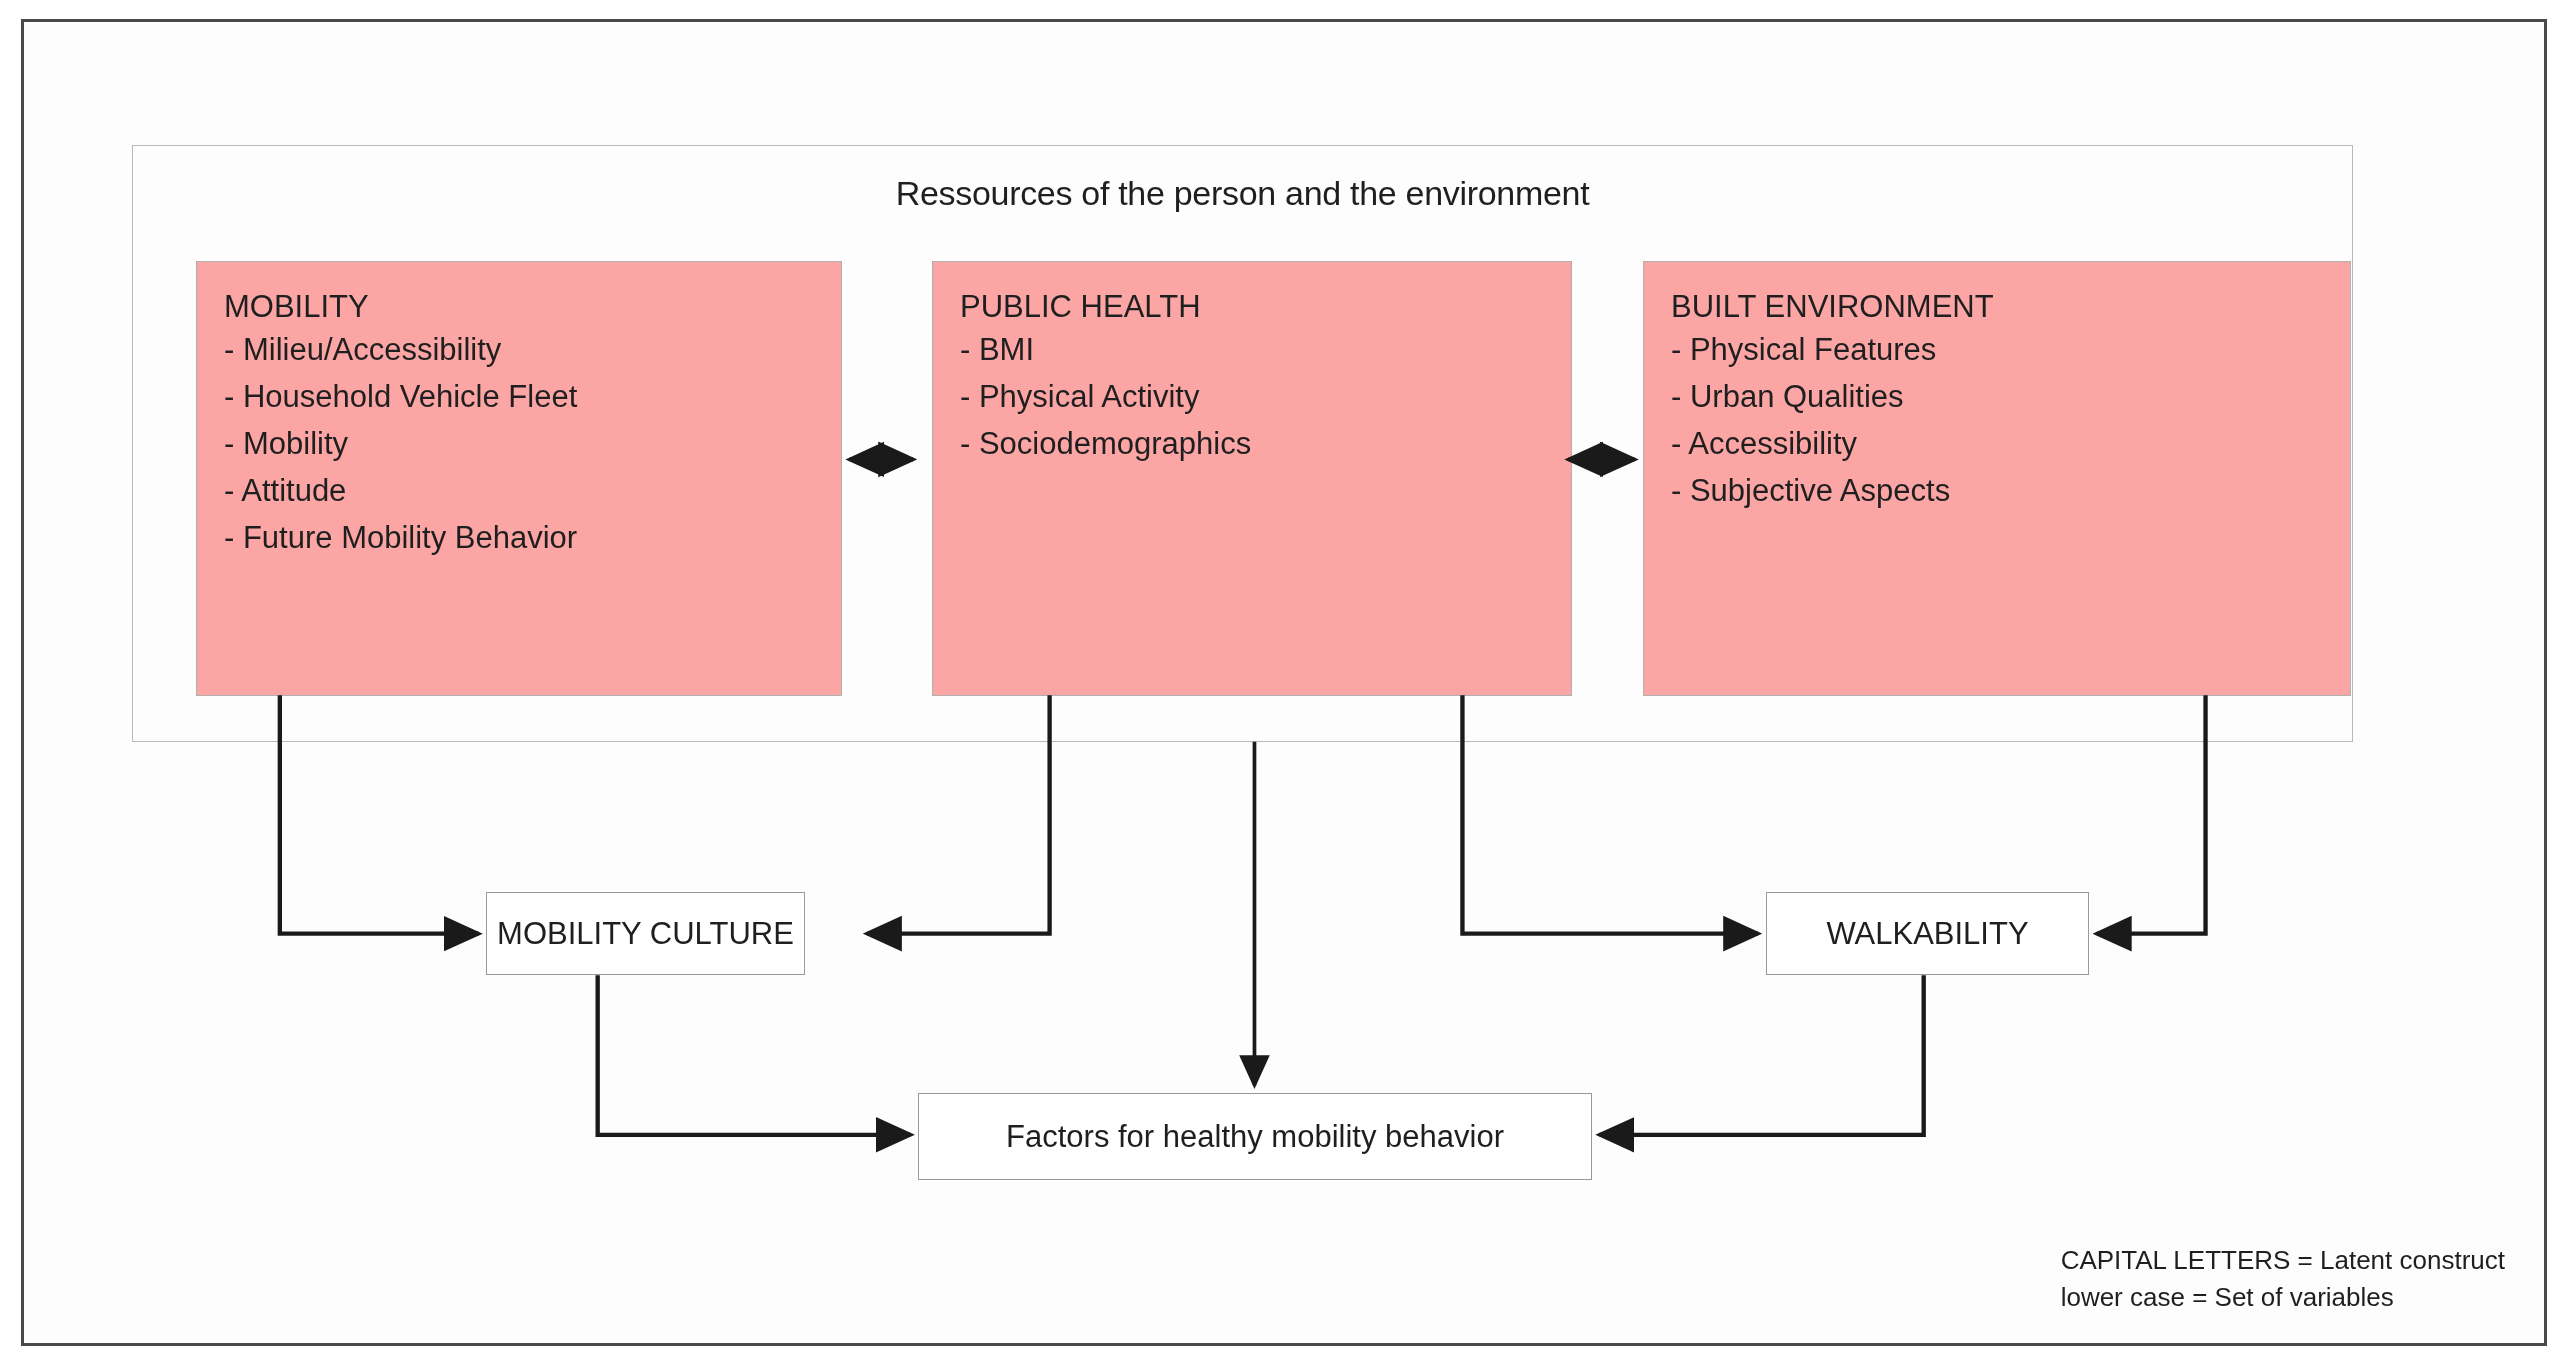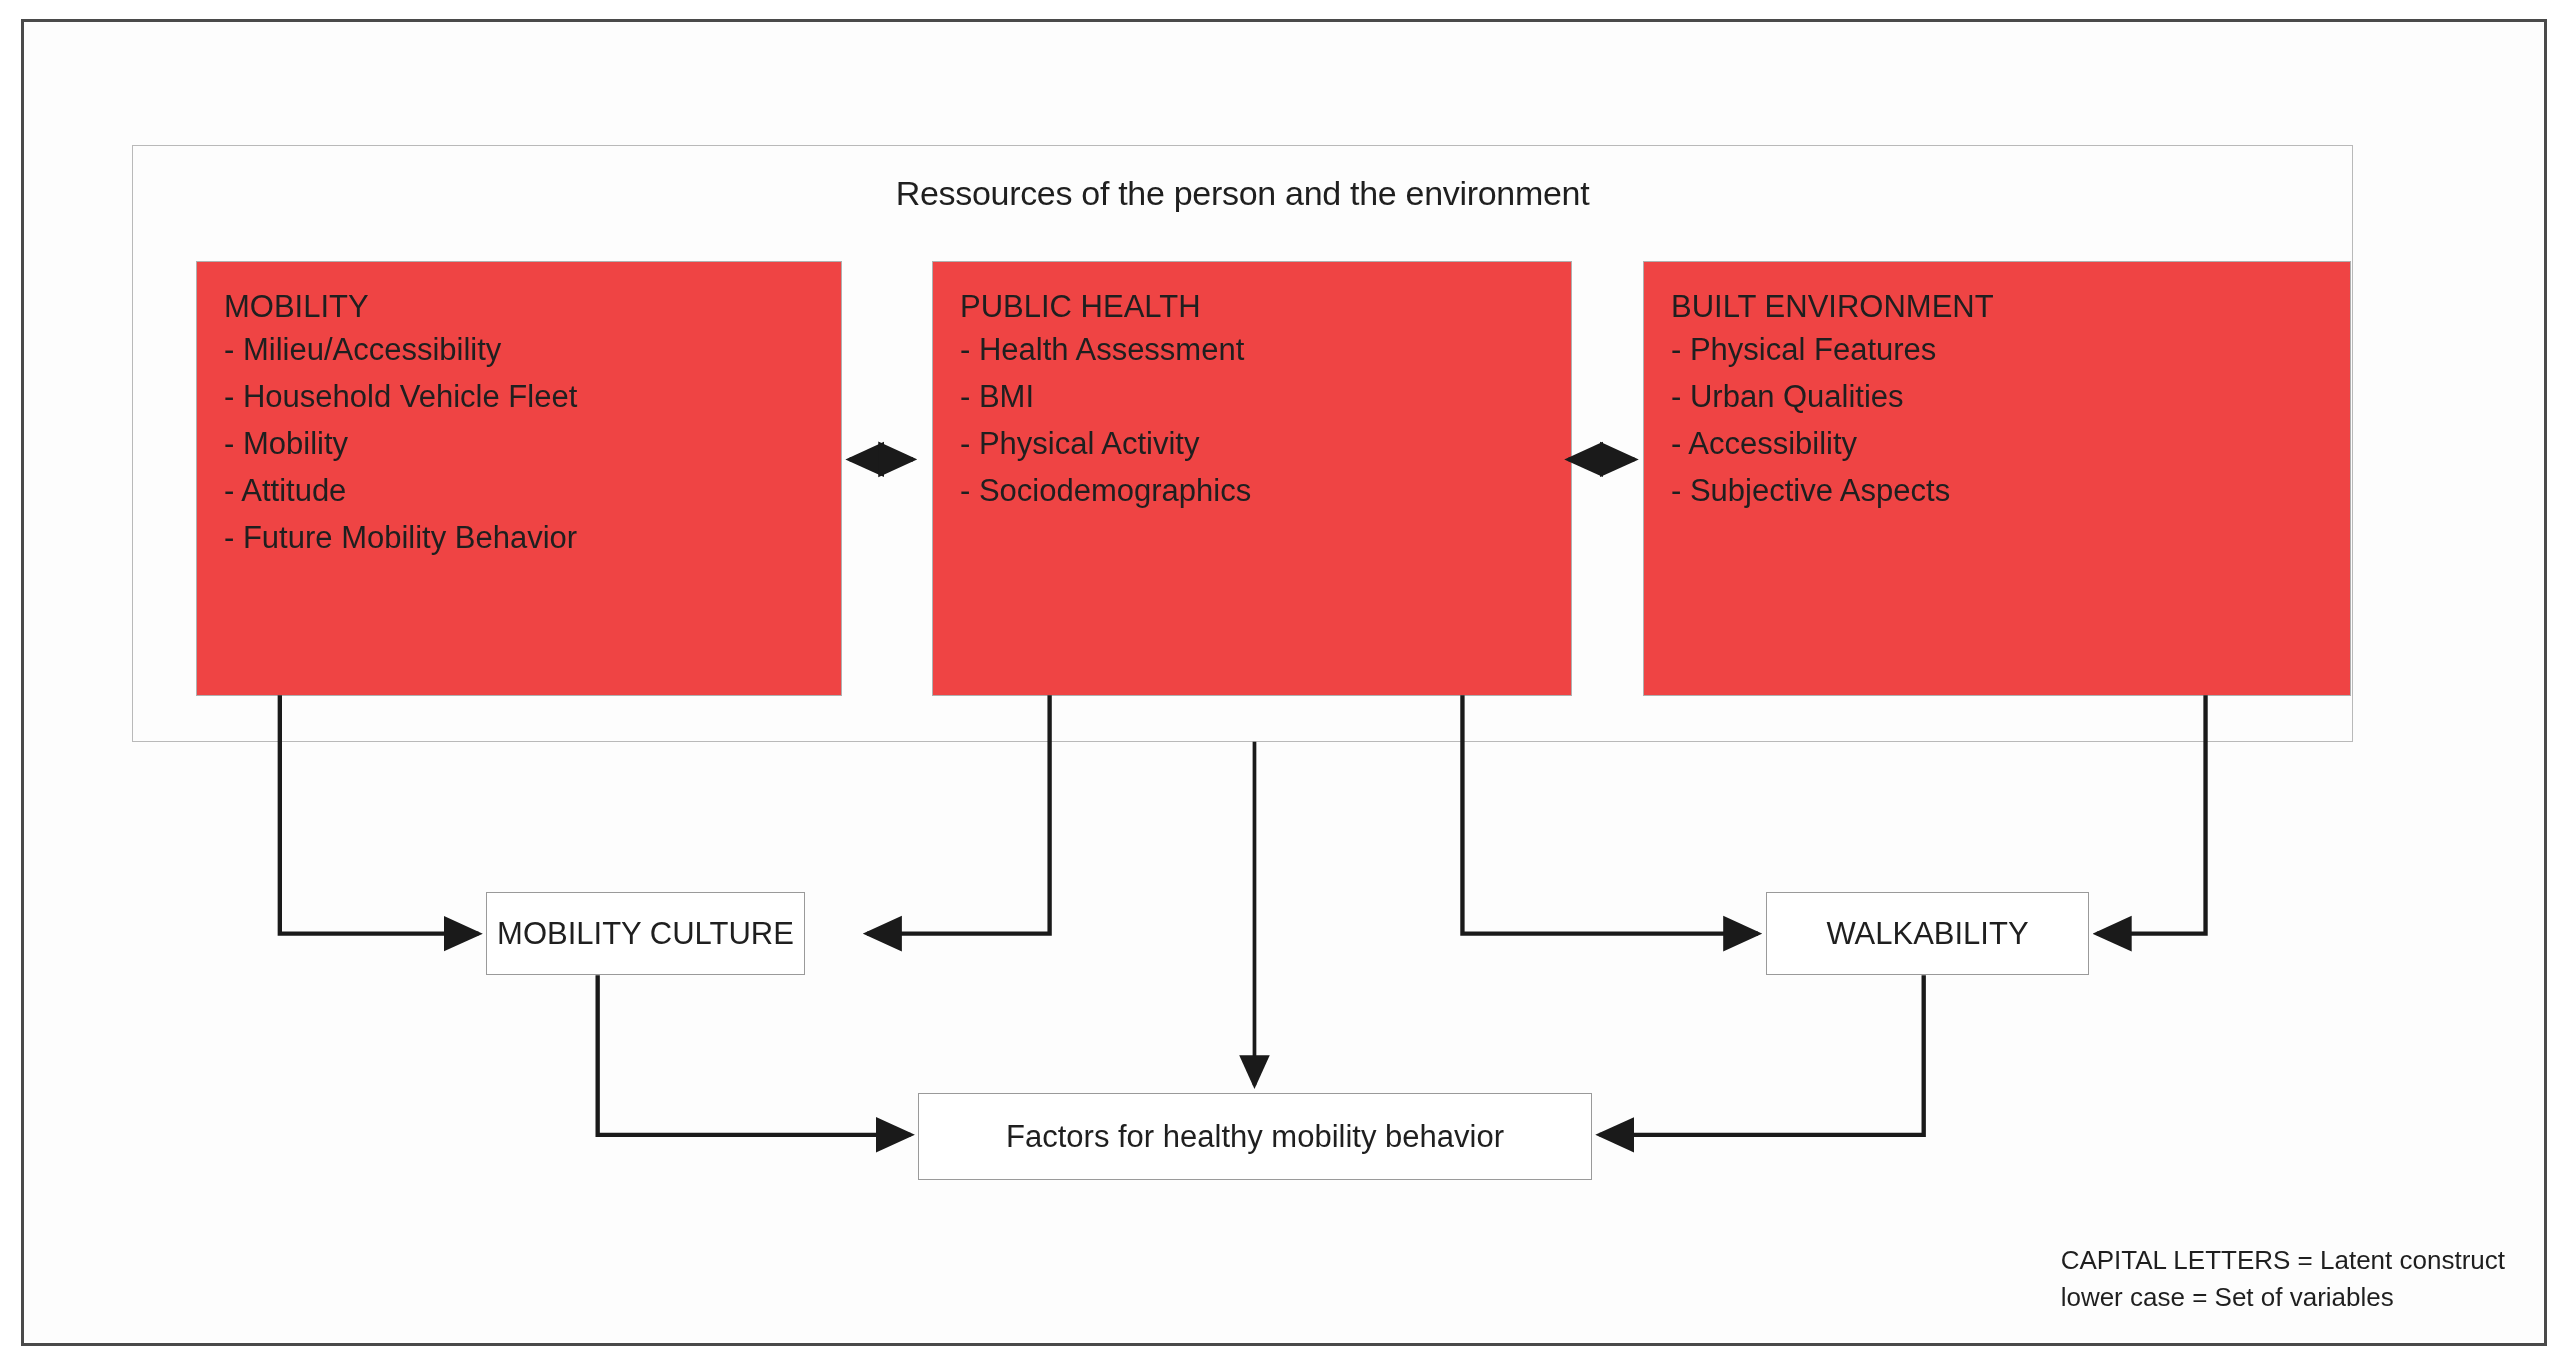--- a/index.html
+++ b/index.html
@@ -51,21 +51,21 @@
     font-weight: 400;
     letter-spacing: -0.3px;
     color: #1f1f1f;
     white-space: nowrap;
   }
   
   .construct-box {
     position: absolute;
     border: 1.9px solid #b0b0b0;
     box-sizing: border-box;
-    background: #ef4444;
+    background: #fca5a5;
     padding: 25px 0 0 27px;
   }
   #box-mobility     { left: 196px;  top: 261px; width: 646px; height: 435px; }
   #box-public       { left: 921px; top: 261px; width: 640px; height: 435px; margin-left: 11px; }
   #box-built        { left: 1643px; top: 261px; width: 708px; height: 435px; }
 
   .construct-title {
     font-size: 31px;
     font-weight: 400;
     letter-spacing: 0px;
@@ -142,21 +142,20 @@
       <li>Household Vehicle Fleet</li>
       <li>Mobility</li>
       <li>Attitude</li>
       <li>Future Mobility Behavior</li>
     </ul>
   </div>
 
   <div class="construct-box" id="box-public">
     <div class="construct-title">PUBLIC HEALTH</div>
     <ul class="construct-list">
-      <li>Health Assessment</li>
       <li>BMI</li>
       <li>Physical Activity</li>
       <li>Sociodemographics</li>
     </ul>
   </div>
 
   <div class="construct-box" id="box-built">
     <div class="construct-title">BUILT ENVIRONMENT</div>
     <ul class="construct-list">
       <li>Physical Features</li>

